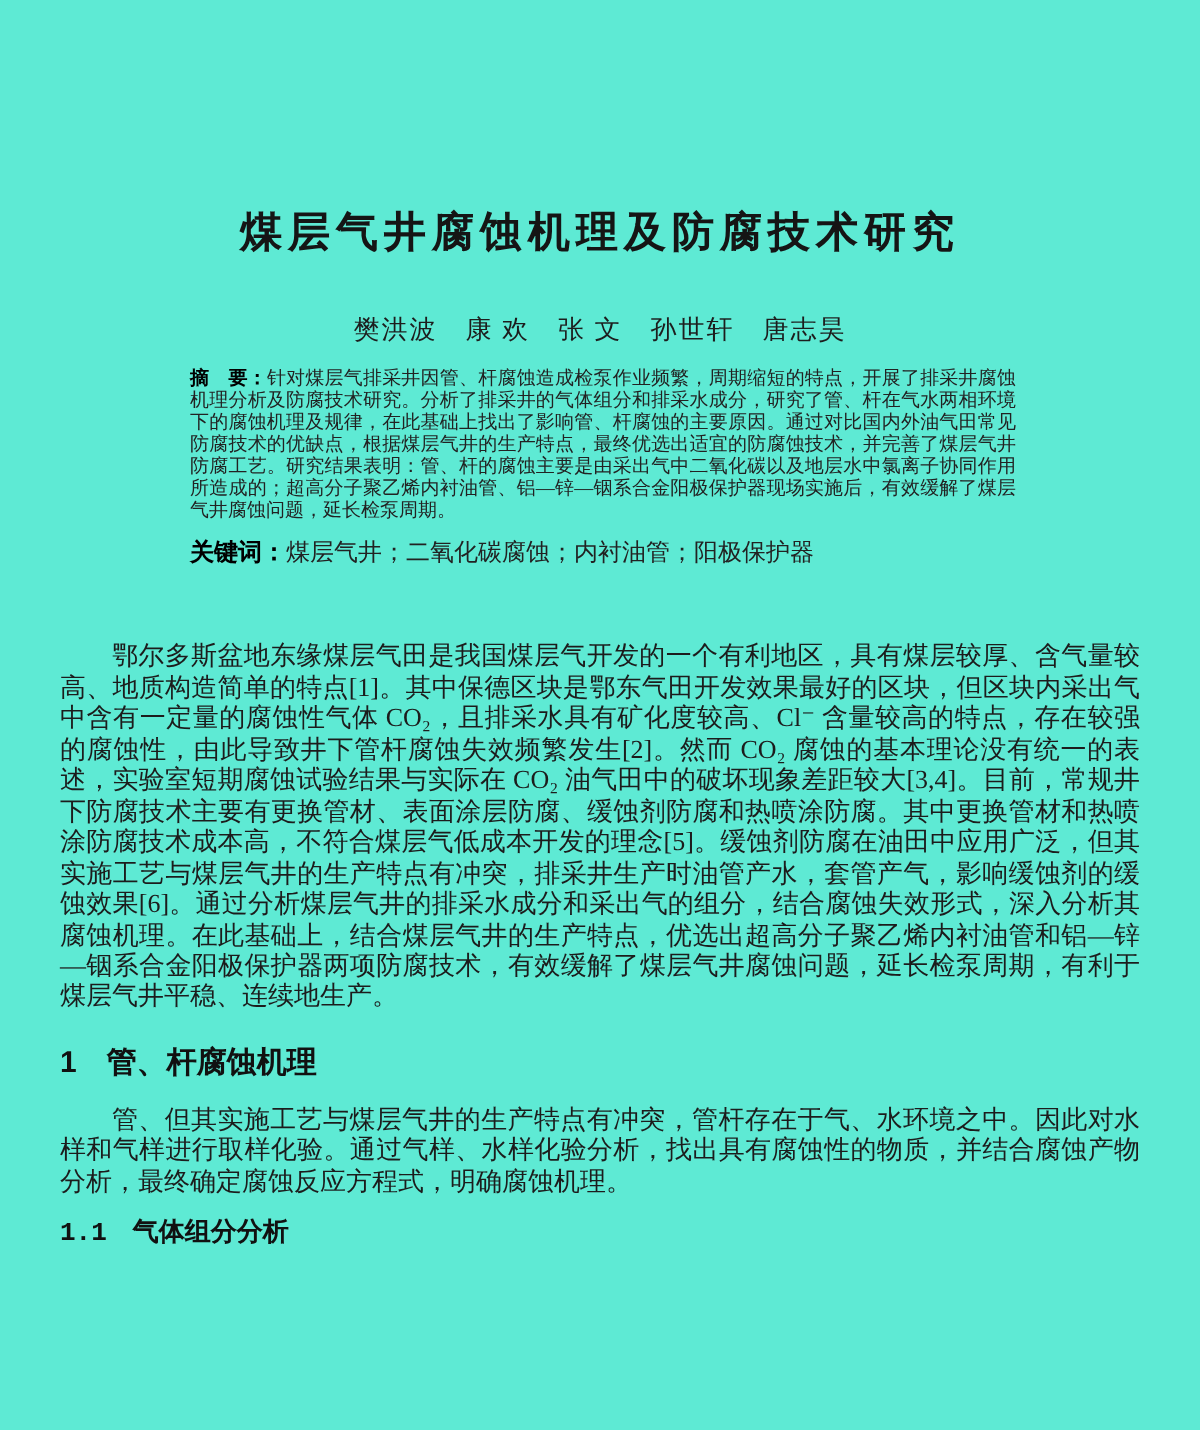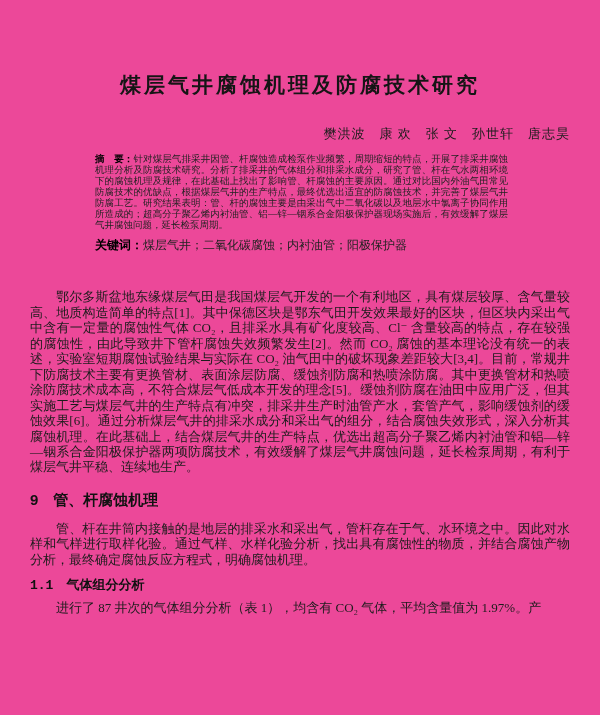--- a/index.html
+++ b/index.html
@@ -5,38 +5,38 @@
   html, body {
     margin: 0;
     padding: 0;
     background: #e9e9e7;
   }
   .page {
     position: relative;
     width: 600px;
     height: 715px;
     margin: 0 auto;
-    background: #ec4899;
+    background: #5eead4;
     box-sizing: border-box;
-    padding: 71px 30px 0 30px;
+    padding: 102px 30px 0 30px;
     overflow: hidden;
     color: #1d1d1d;
     font-family: "Liberation Serif", "DejaVu Serif", serif;
   }
   .title {
     font-size: 21px;
     font-weight: 700;
     text-align: center;
     letter-spacing: 3px;
     margin: 0 0 26px 0;
     color: #151515;
   }
   .authors {
     font-size: 13px;
-    text-align: right;
+    text-align: center;
     letter-spacing: 1px;
     margin: 0 0 11px 0;
   }
   .affiliation {
     font-size: 10px;
     text-align: center;
     margin: 0 0 30px 0;
     color: #2a2a2a;
   }
   .abstract {
@@ -94,21 +94,20 @@
   <p class="abstract">
     <span class="meta-label">摘　要：</span><span>针对煤层气排采井因管、杆腐蚀造成检泵作业频繁，周期缩短的特点，开展了排采井腐蚀机理分析及防腐技术研究。分析了排采井的气体组分和排采水成分，研究了管、杆在气水两相环境下的腐蚀机理及规律，在此基础上找出了影响管、杆腐蚀的主要原因。通过对比国内外油气田常见防腐技术的优缺点，根据煤层气井的生产特点，最终优选出适宜的防腐蚀技术，并完善了煤层气井防腐工艺。研究结果表明：管、杆的腐蚀主要是由采出气中二氧化碳以及地层水中氯离子协同作用所造成的；超高分子聚乙烯内衬油管、铝—锌—铟系合金阳极保护器现场实施后，有效缓解了煤层气井腐蚀问题，延长检泵周期。</span>
   </p>
 
   <p class="keywords">
     <span class="meta-label">关键词：</span><span>煤层气井；二氧化碳腐蚀；内衬油管；阳极保护器</span>
   </p>
 
   <p class="body-para">鄂尔多斯盆地东缘煤层气田是我国煤层气开发的一个有利地区，具有煤层较厚、含气量较高、地质构造简单的特点[1]。其中保德区块是鄂东气田开发效果最好的区块，但区块内采出气中含有一定量的腐蚀性气体 CO₂，且排采水具有矿化度较高、Cl⁻ 含量较高的特点，存在较强的腐蚀性，由此导致井下管杆腐蚀失效频繁发生[2]。然而 CO₂ 腐蚀的基本理论没有统一的表述，实验室短期腐蚀试验结果与实际在 CO₂ 油气田中的破坏现象差距较大[3,4]。目前，常规井下防腐技术主要有更换管材、表面涂层防腐、缓蚀剂防腐和热喷涂防腐。其中更换管材和热喷涂防腐技术成本高，不符合煤层气低成本开发的理念[5]。缓蚀剂防腐在油田中应用广泛，但其实施工艺与煤层气井的生产特点有冲突，排采井生产时油管产水，套管产气，影响缓蚀剂的缓蚀效果[6]。通过分析煤层气井的排采水成分和采出气的组分，结合腐蚀失效形式，深入分析其腐蚀机理。在此基础上，结合煤层气井的生产特点，优选出超高分子聚乙烯内衬油管和铝—锌—铟系合金阳极保护器两项防腐技术，有效缓解了煤层气井腐蚀问题，延长检泵周期，有利于煤层气井平稳、连续地生产。</p>
 
-  <h2 class="sec-heading">9　管、杆腐蚀机理</h2>
+  <h2 class="sec-heading">1　管、杆腐蚀机理</h2>
 
-  <p class="body-para">管、杆在井筒内接触的是地层的排采水和采出气，管杆存在于气、水环境之中。因此对水样和气样进行取样化验。通过气样、水样化验分析，找出具有腐蚀性的物质，并结合腐蚀产物分析，最终确定腐蚀反应方程式，明确腐蚀机理。</p>
+  <p class="body-para">管、但其实施工艺与煤层气井的生产特点有冲突，管杆存在于气、水环境之中。因此对水样和气样进行取样化验。通过气样、水样化验分析，找出具有腐蚀性的物质，并结合腐蚀产物分析，最终确定腐蚀反应方程式，明确腐蚀机理。</p>
 
   <h3 class="subsec-heading">1.1　气体组分分析</h3>
 
-  <p class="body-para">进行了 87 井次的气体组分分析（表 1），均含有 CO₂ 气体，平均含量值为 1.97%。产</p>
 
 </div>
 
 </body></html>

